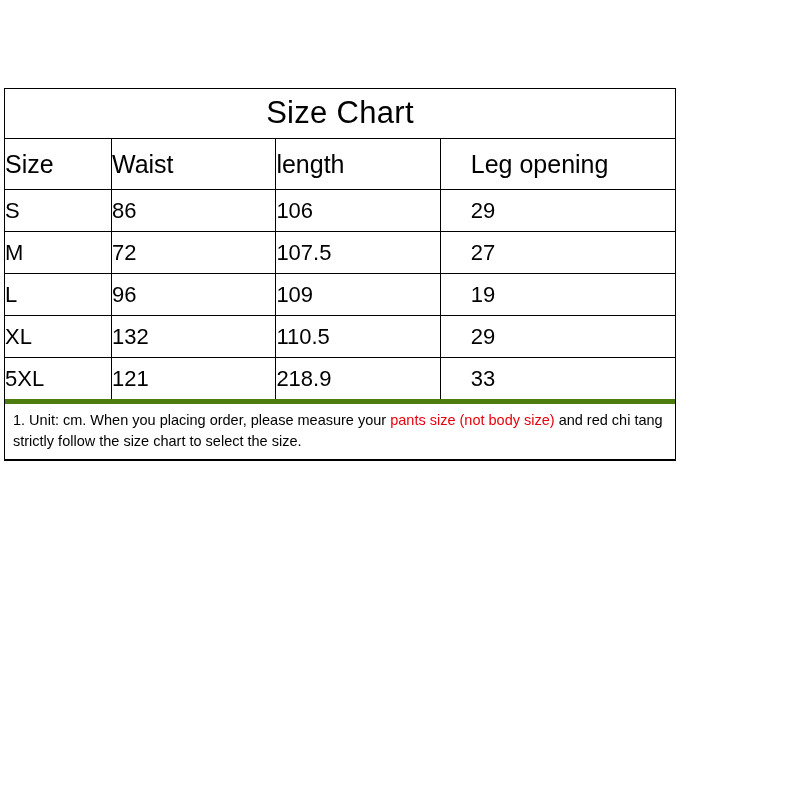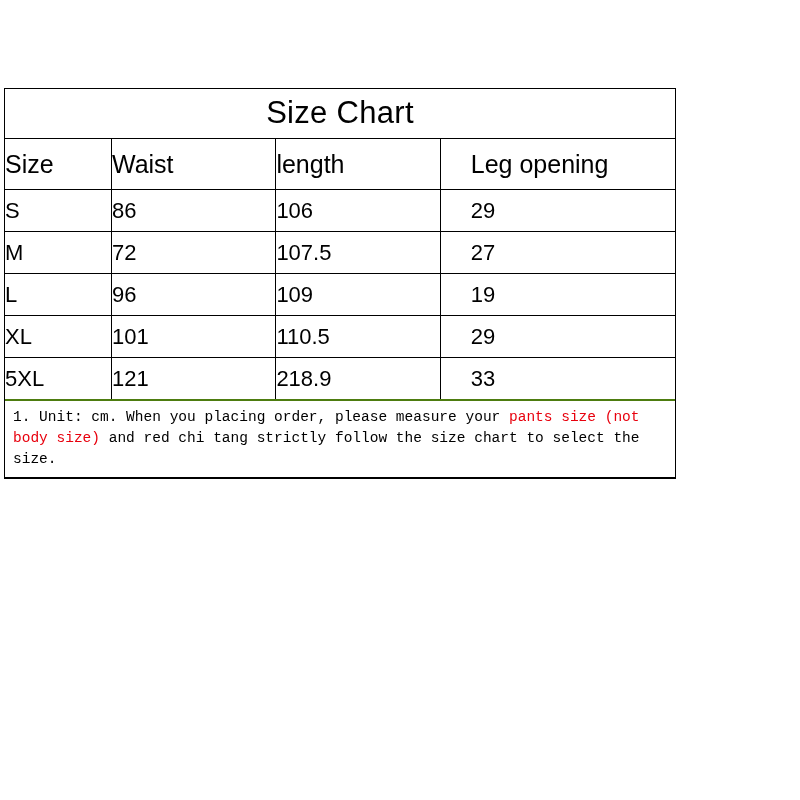--- a/index.html
+++ b/index.html
@@ -47,36 +47,35 @@
   }
   table.size-table tr td:last-child {
     border-right: none;
     padding-left: 30px;
   }
   table.size-table tr.header-row td {
     font-size: 25px;
     height: 50px;
   }
   table.size-table tr:last-child td {
-    border-bottom: 2px solid #4d7c0f;
+    border-bottom: 5px solid #4d7c0f;
   }
   .col-size { width: 16.6%; }
   .col-waist { width: 25.6%; }
   .col-length { width: 25.6%; }
   .col-leg { width: 32.2%; }
 
   .note {
     font-size: 14.5px;
     line-height: 1.45;
     padding: 6px 8px 7px 8px;
     box-sizing: border-box;
   }
   .note-1 {
     border-bottom: 1px solid #000000;
-    font-family: Liberation Mono, monospace;
   }
   .red {
     color: #e8000d;
   }
 </style>
 </head>
 <body>
 
 <div id="chart-wrap">
 
@@ -104,21 +103,21 @@
         <td class="col-leg">27</td>
       </tr>
       <tr>
         <td class="col-size">L</td>
         <td class="col-waist">96</td>
         <td class="col-length">109</td>
         <td class="col-leg">19</td>
       </tr>
       <tr>
         <td class="col-size">XL</td>
-        <td class="col-waist">101</td>
+        <td class="col-waist">132</td>
         <td class="col-length">110.5</td>
         <td class="col-leg">29</td>
       </tr>
       <tr>
         <td class="col-size">5XL</td>
         <td class="col-waist">121</td>
         <td class="col-length">218.9</td>
         <td class="col-leg">33</td>
       </tr>
     </tbody>

